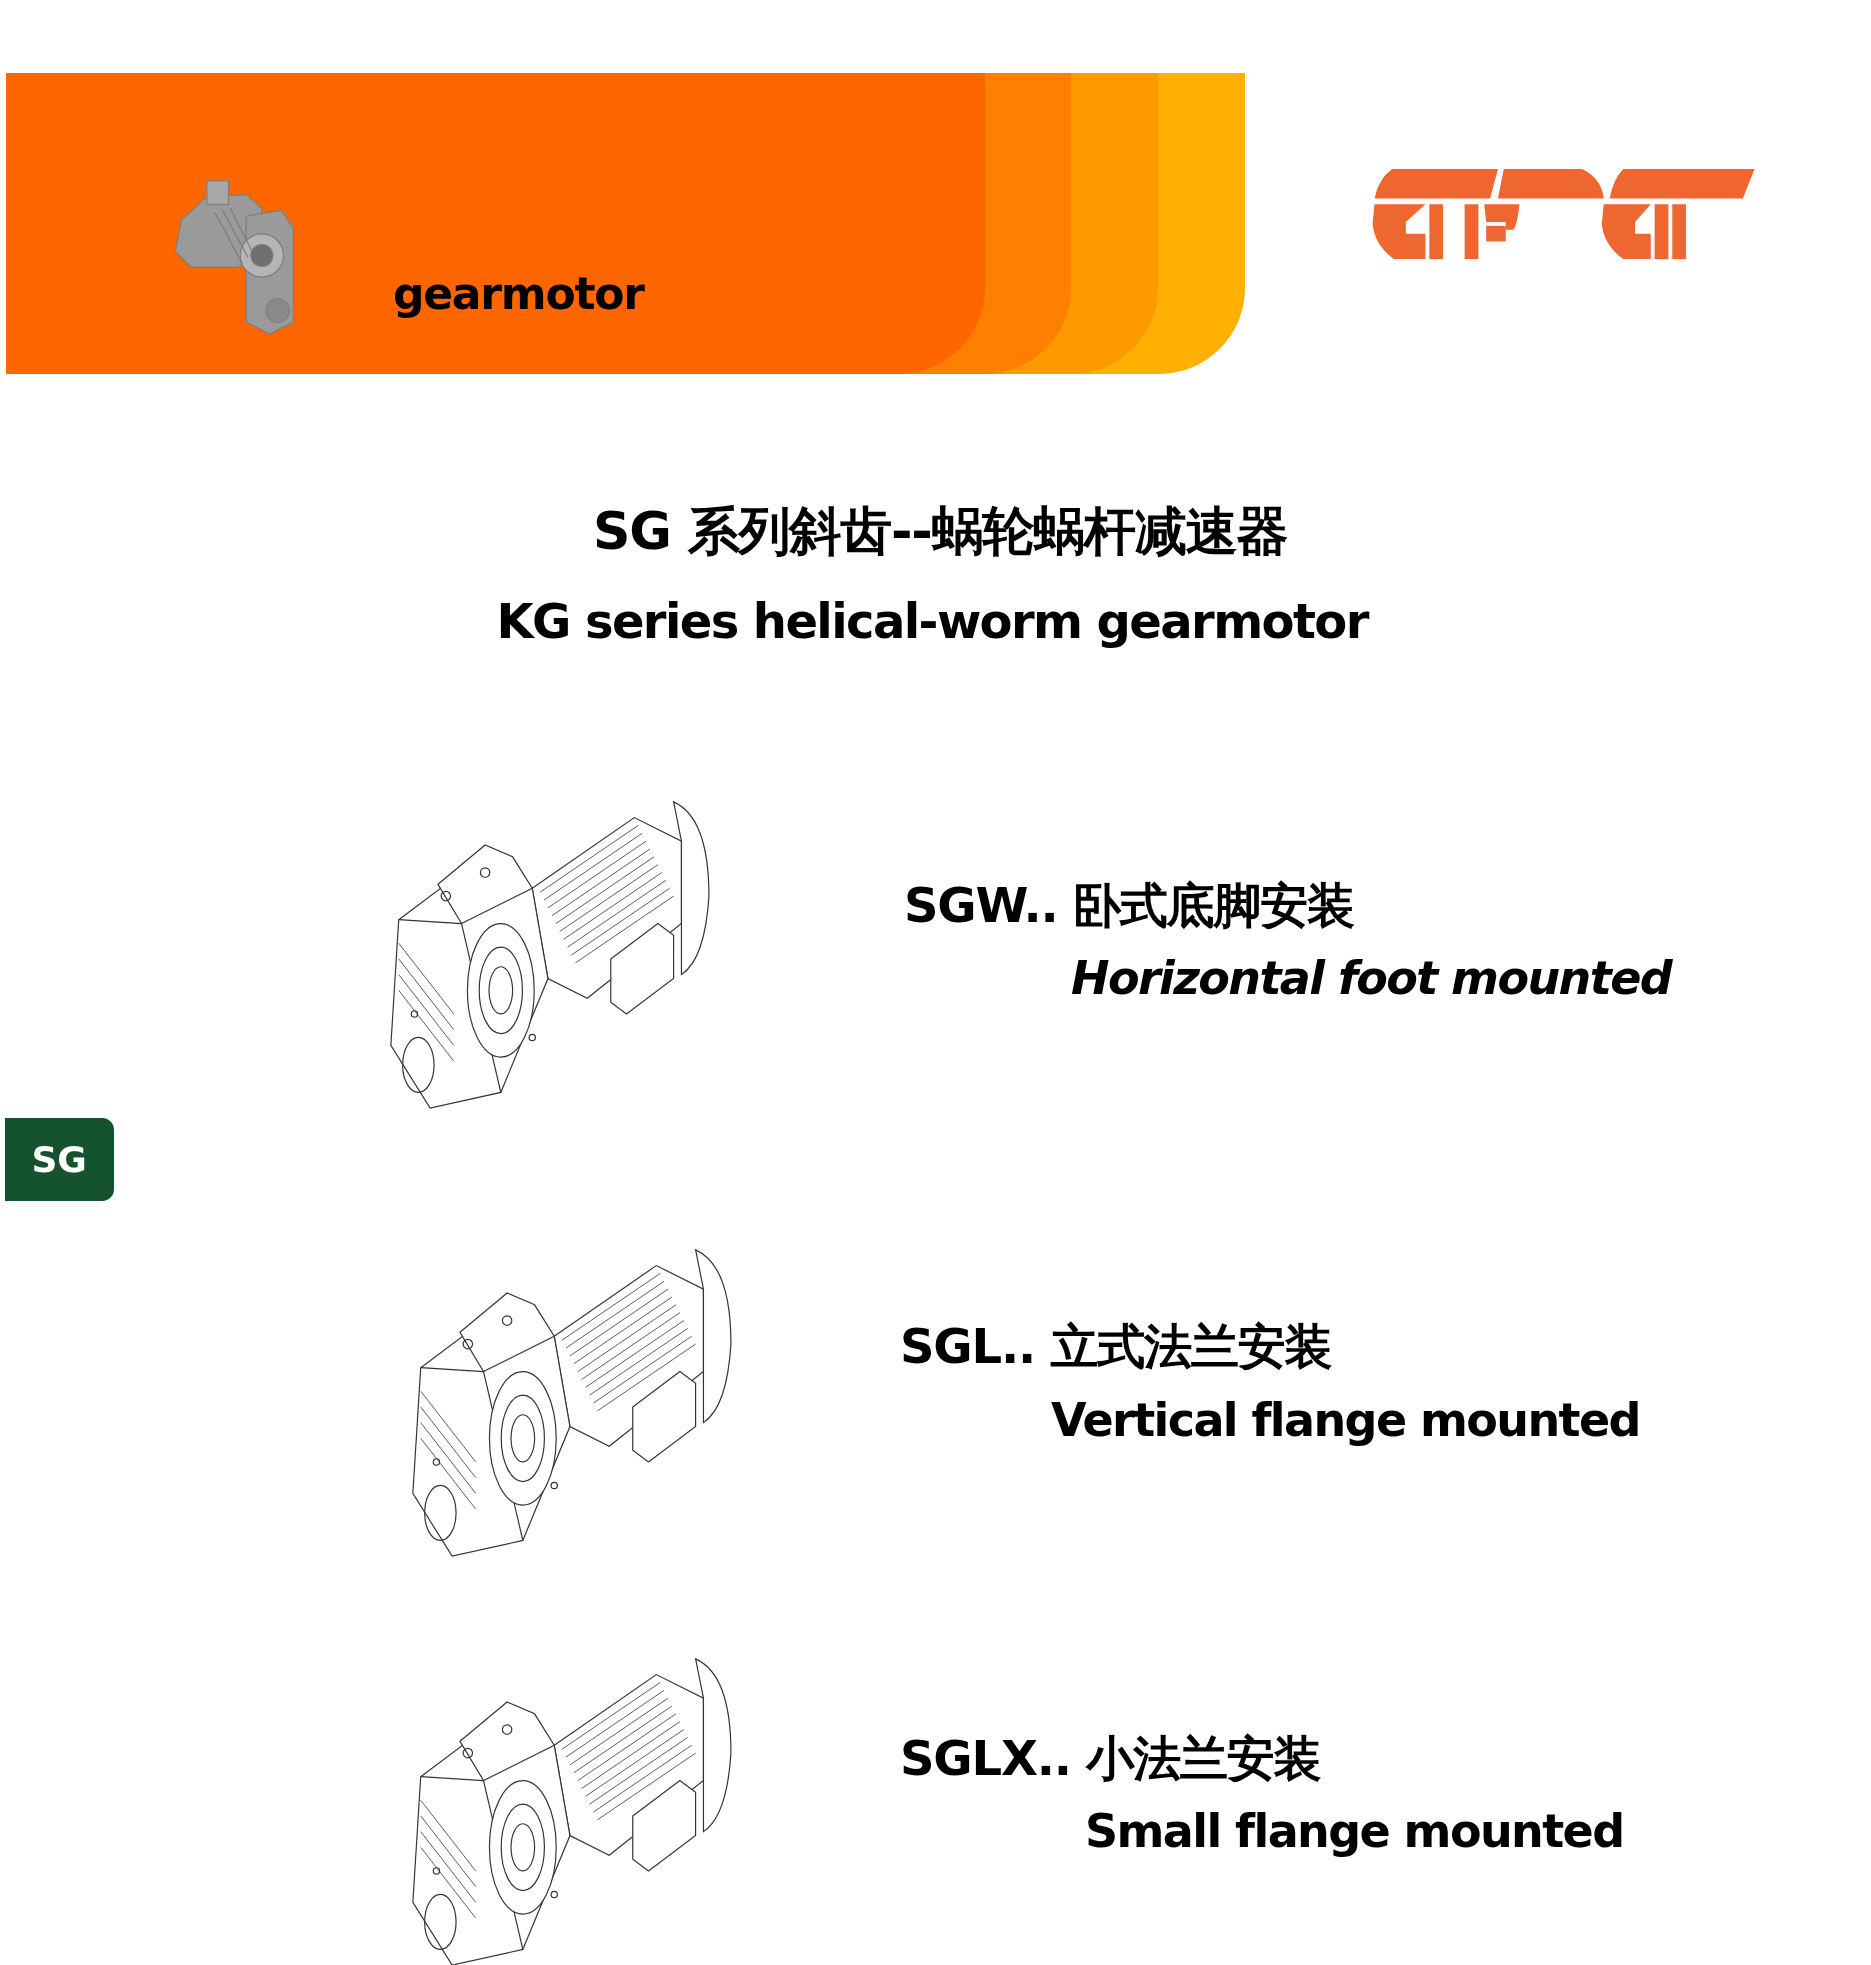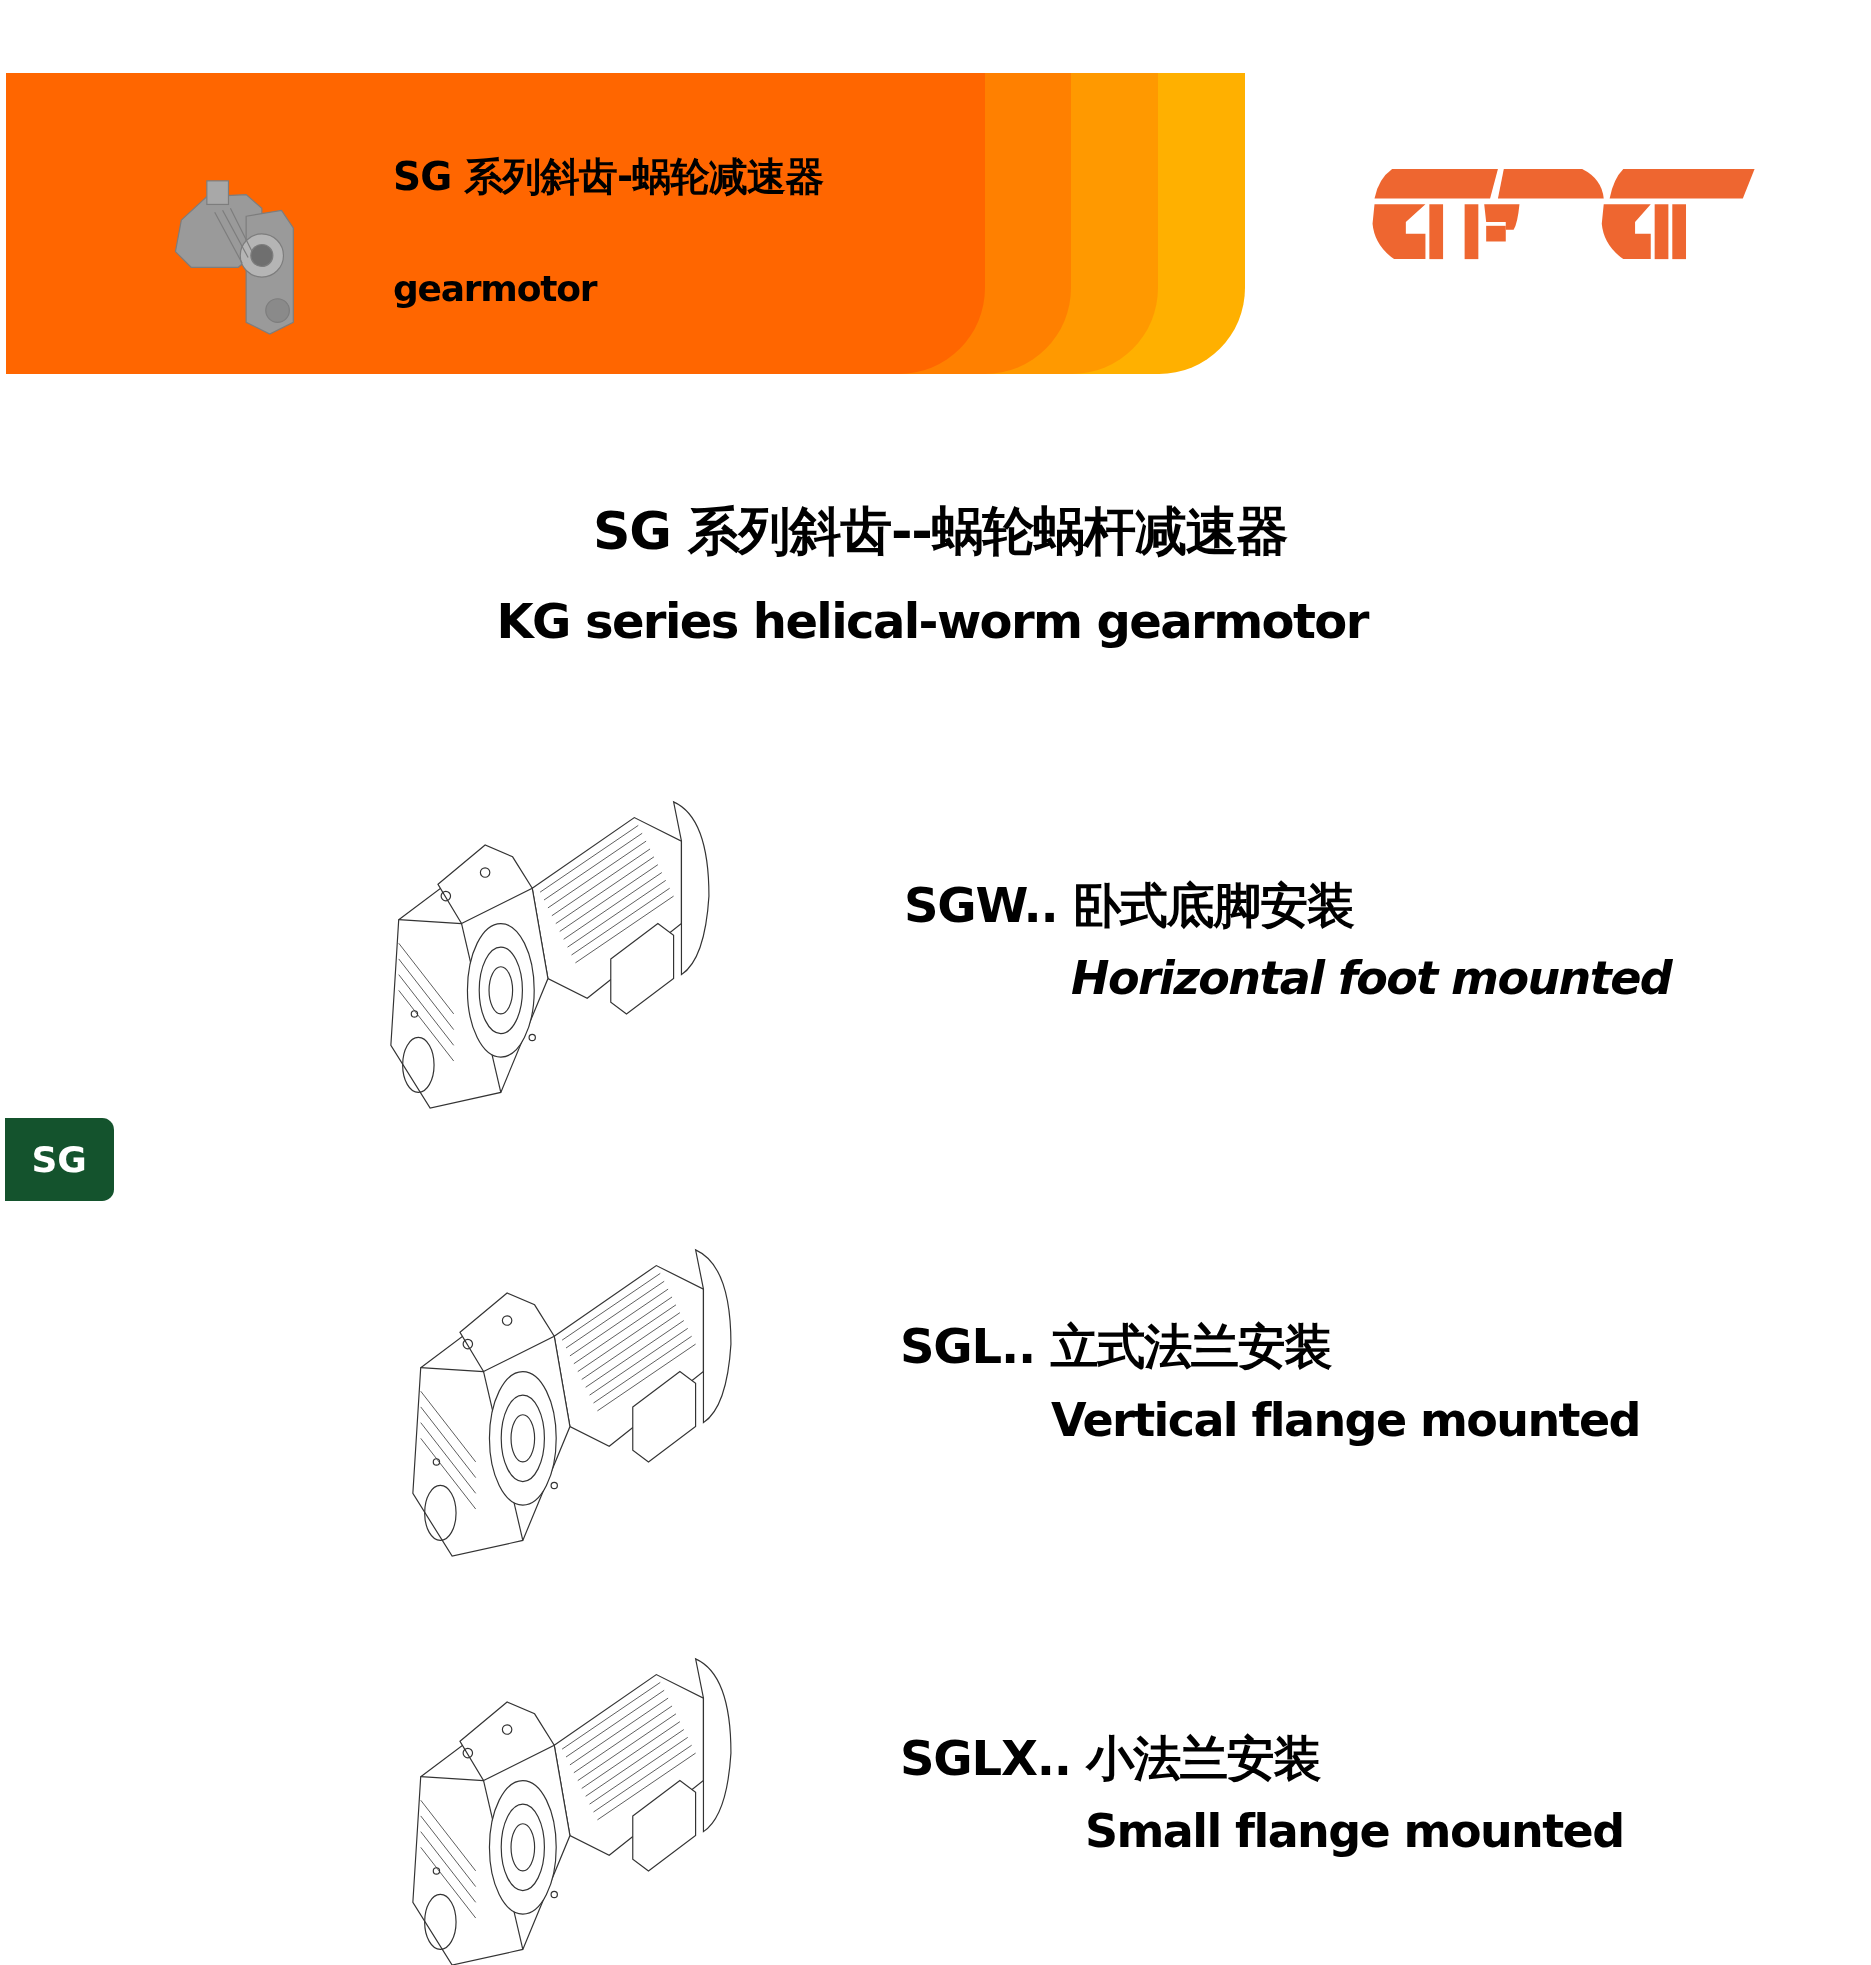--- a/index.html
+++ b/index.html
@@ -9,21 +9,21 @@
   
   .banner { position:absolute; top:73px; left:5.9px; width:1239px; height:301px; }
   .band { position:absolute; top:0; height:301px; border-bottom-right-radius:86px; }
   .band.b4 { left:0; width:1239px; background:#FFB000; }
   .band.b3 { left:0; width:1152px; background:#FF9900; }
   .band.b2 { left:0; width:1065px; background:#FF8000; }
   .band.b1 { left:0; width:979px; background:#FF6600; }
   .hdr-text { position:absolute; left:387px; font-weight:bold; color:#000; white-space:nowrap; }
   .hdr-l1 { top:77px; font-size:39px; letter-spacing:-0.8px; }
   .hdr-l2 { top:136px; font-size:36px; letter-spacing:-1.2px; }
-  .hdr-l3 { top:195px; font-size:36px; letter-spacing:-1.2px; }
+  .hdr-l3 { top:195px; font-size:44px; letter-spacing:-1.2px; }
 
   
   .hdr-img { position:absolute; left:138px; top:100px; width:220px; height:165px; }
 
   
   .logo { position:absolute; left:1368px; top:169px; width:397px; height:96px; }
 
   
   .title-cn { position:absolute; top:497px; left:0; width:1872px; text-align:center;
               font-size:52px; font-weight:bold; letter-spacing:-1.2px; padding-left:16px; }
@@ -59,21 +59,20 @@
       <polygon points="260,110 350,95 380,140 380,380 320,410 260,380"></polygon>
       <circle cx="300" cy="210" r="55" fill="#b5b5b5"></circle>
       <circle cx="300" cy="210" r="28" fill="#6f6f6f"></circle>
       <circle cx="340" cy="350" r="30" fill="#8a8a8a"></circle>
       <line x1="180" y1="100" x2="250" y2="230"></line>
       <line x1="200" y1="95" x2="265" y2="215"></line>
       <line x1="220" y1="90" x2="275" y2="200"></line>
     </g>
   </svg>
 
-  <div class="hdr-text hdr-l1">SG  系列斜齿-蜗轮减速器</div>
   <div class="hdr-text hdr-l3">gearmotor</div>
 </div>
 
 <svg class="logo" viewBox="0 0 1010 245">
   <g fill="#EE6630">
 
     <path d="M60,0 L330,0 L310,75 L15,75 Q25,25 60,0 Z"></path>
     <path d="M345,0 L545,0 Q595,25 600,75 L330,75 Z"></path>
     <path d="M650,0 L985,0 L955,75 L615,75 Q625,25 650,0 Z"></path>
 

